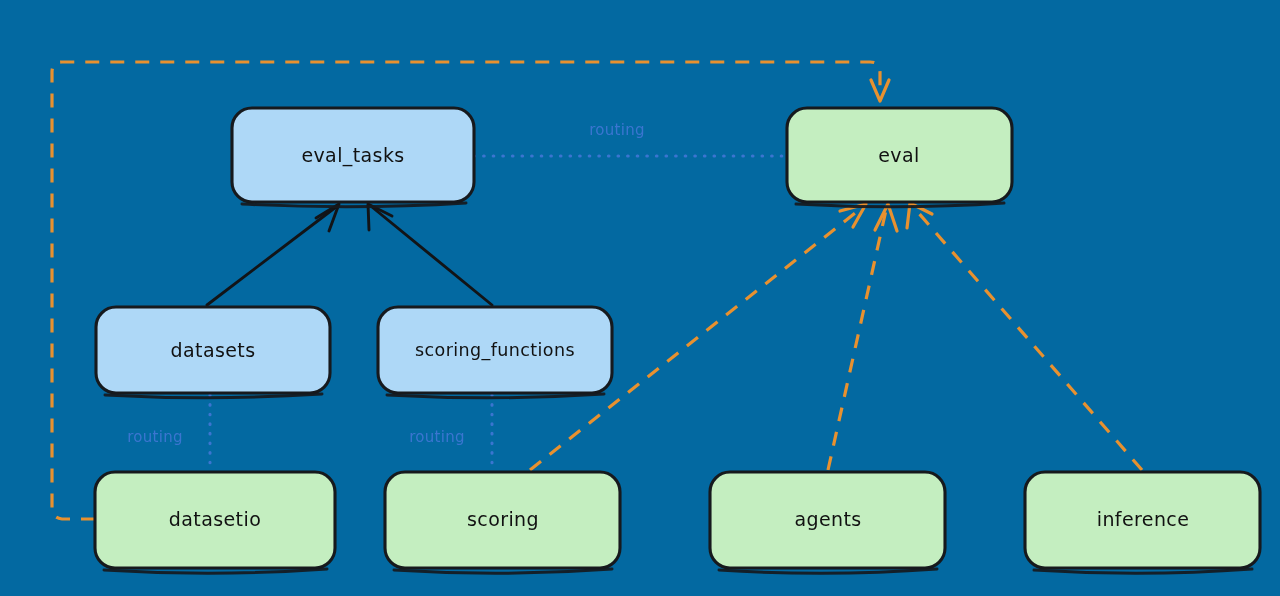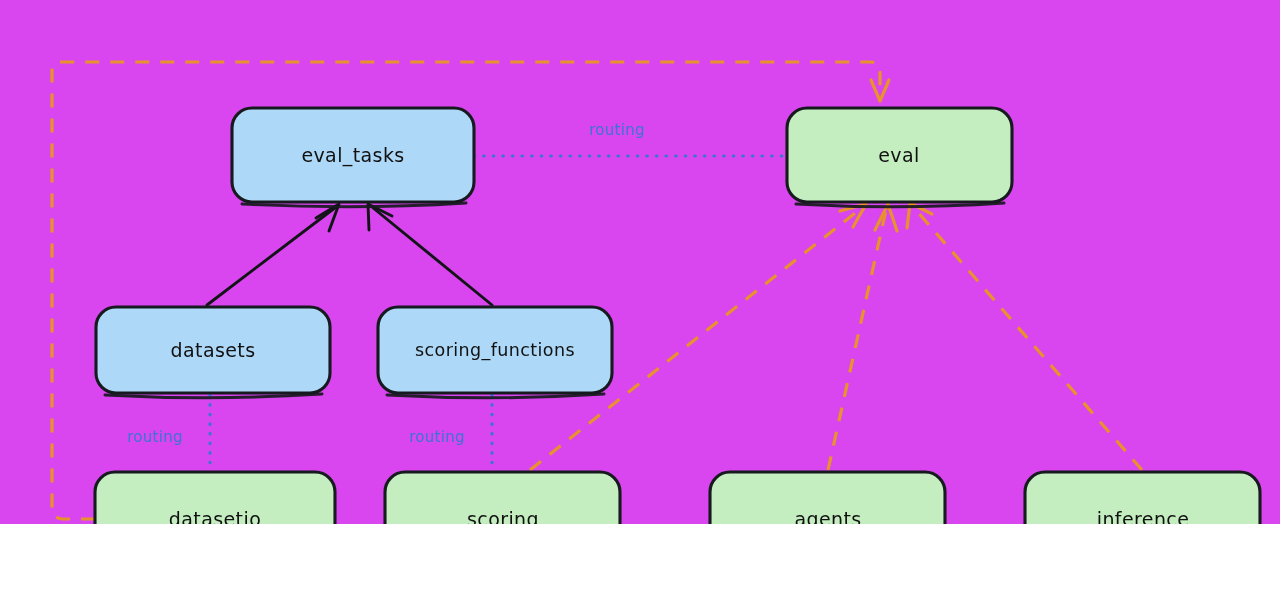--- a/index.html
+++ b/index.html
@@ -7,22 +7,22 @@
     margin: 0;
     padding: 0;
     background: #ffffff;
   }
   body {
     font-family: "DejaVu Sans", sans-serif;
   }
   #diagram-root {
     position: relative;
     width: 1280px;
-    height: 524px;
-    background: #d946ef;
+    height: 596px;
+    background: #0369a1;
     overflow: hidden;
   }
   #diagram-svg {
     position: absolute;
     left: 0;
     top: 0;
     width: 1280px;
     height: 596px;
     display: block;
   }

